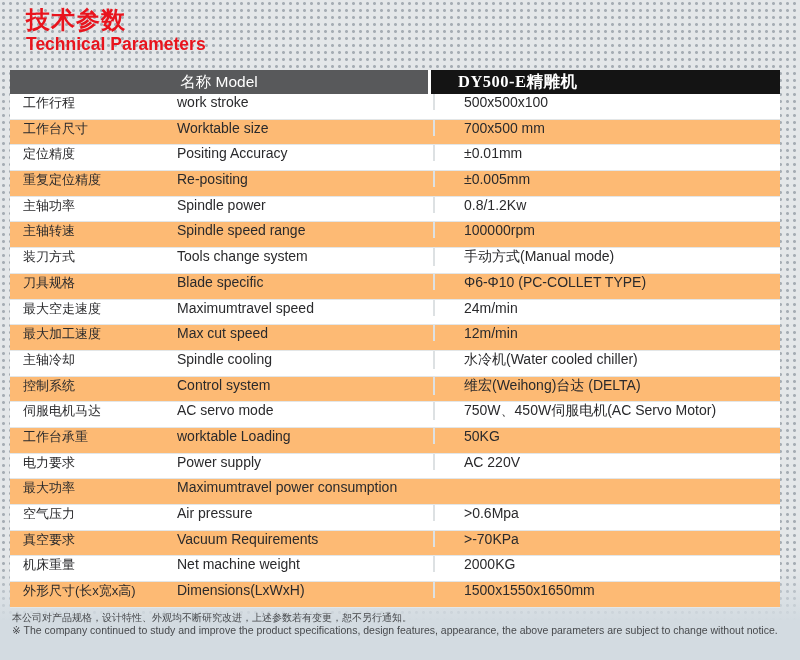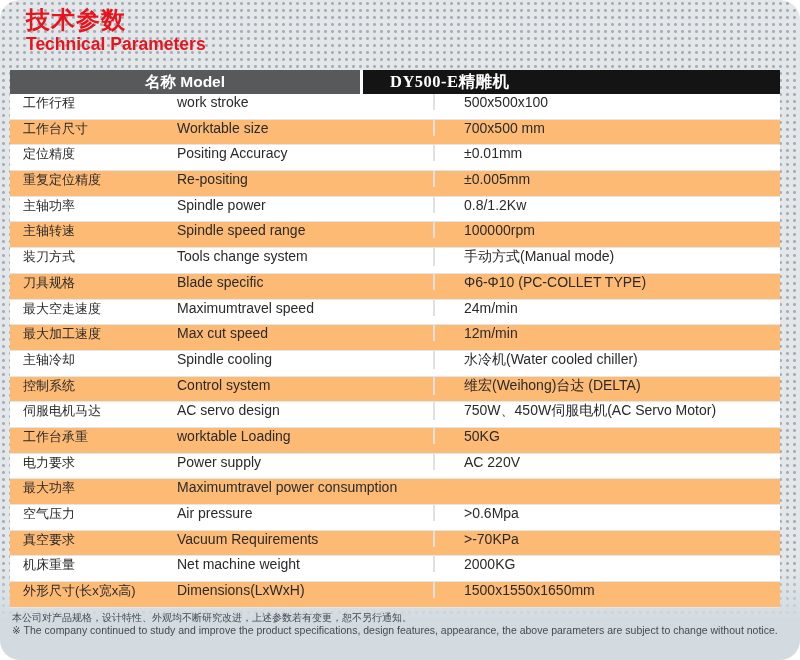--- a/index.html
+++ b/index.html
@@ -9,36 +9,34 @@
     color:#2a2a2c;
     overflow:hidden;
   }
   .page {
     position:relative; width:800px; height:660px; overflow:hidden;
     background-color:#e4e7e9;
     background-image:
       linear-gradient(180deg, rgba(228,231,233,0) 0%, rgba(228,231,233,0) 86%, #d3dbe1 94%),
       radial-gradient(#a6adb4 1.2px, rgba(166,173,180,0) 1.7px);
     background-size:auto, 7px 7px;
-    border-radius:20px;
   }
   .title-block { position:absolute; top:6px; left:26px; }
   .title-cn   { font-size:24px; font-weight:bold; color:#e8141d; letter-spacing:1px; line-height:28px; }
   .title-en   { font-size:17.5px; font-weight:bold; color:#e8141d; line-height:21px; }
 
   .spec-table {
     position:absolute; top:70px; left:10px; width:770px;
     background:#ffffff;
   }
   .thead { display:flex; height:24px; }
   .th-left {
-    width:350px; background:#58595b; color:#ffffff;
+    width:418px; background:#58595b; color:#ffffff;
     display:flex; align-items:center; justify-content:center;
     font-size:15.5px;
-    font-weight:bold;
   }
   .th-right {
     flex:1; background:#141414; color:#ffffff;
     border-left:3px solid #ffffff;
     display:flex; align-items:center;
     padding-left:27px;
     font-family:"Liberation Serif", "DejaVu Serif", serif;
     font-weight:bold; font-size:16.5px; letter-spacing:0.5px;
   }
   .row {
@@ -138,21 +136,21 @@
   </div>
 
   <div class="row alt">
     <div class="cell cn">控制系统</div>
     <div class="cell en">Control system</div>
     <div class="cell val">维宏(Weihong)台达 (DELTA)</div>
   </div>
 
   <div class="row">
     <div class="cell cn">伺服电机马达</div>
-    <div class="cell en">AC servo design</div>
+    <div class="cell en">AC servo mode</div>
     <div class="cell val">750W、450W伺服电机(AC Servo Motor)</div>
   </div>
 
   <div class="row alt">
     <div class="cell cn">工作台承重</div>
     <div class="cell en">worktable Loading</div>
     <div class="cell val">50KG</div>
   </div>
 
   <div class="row">

